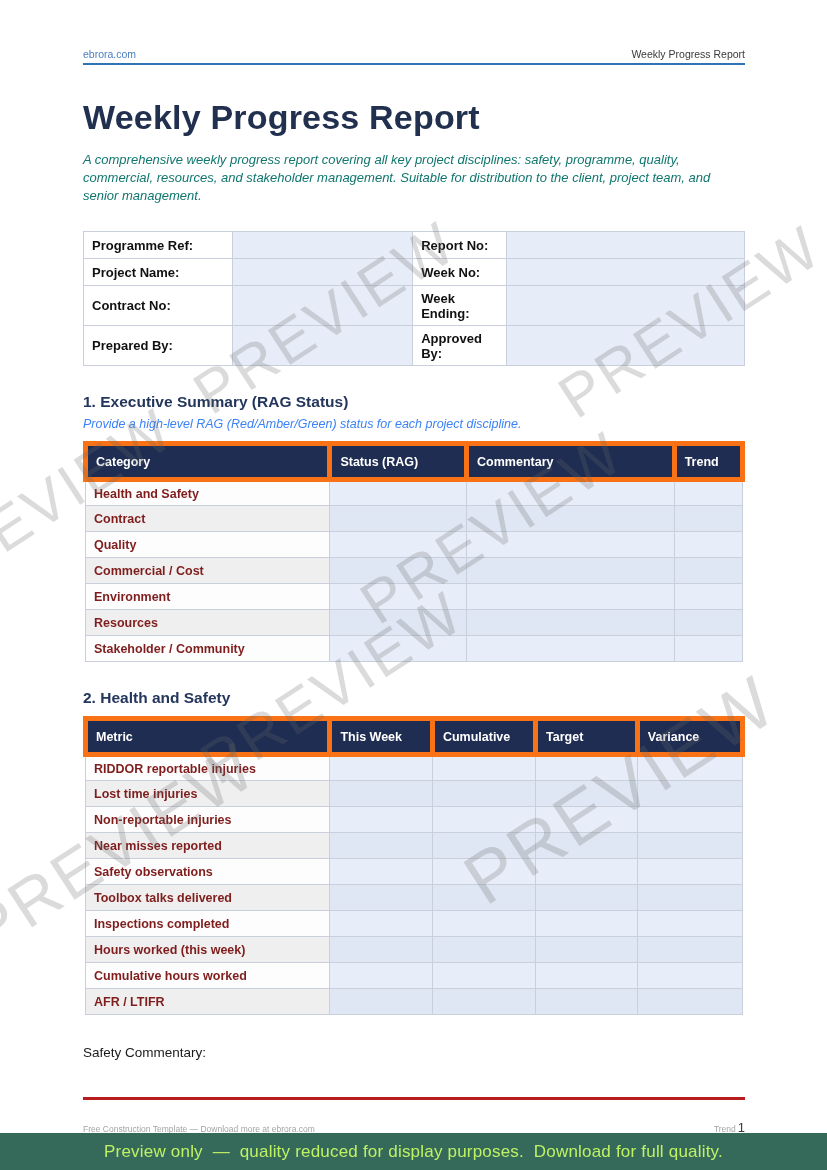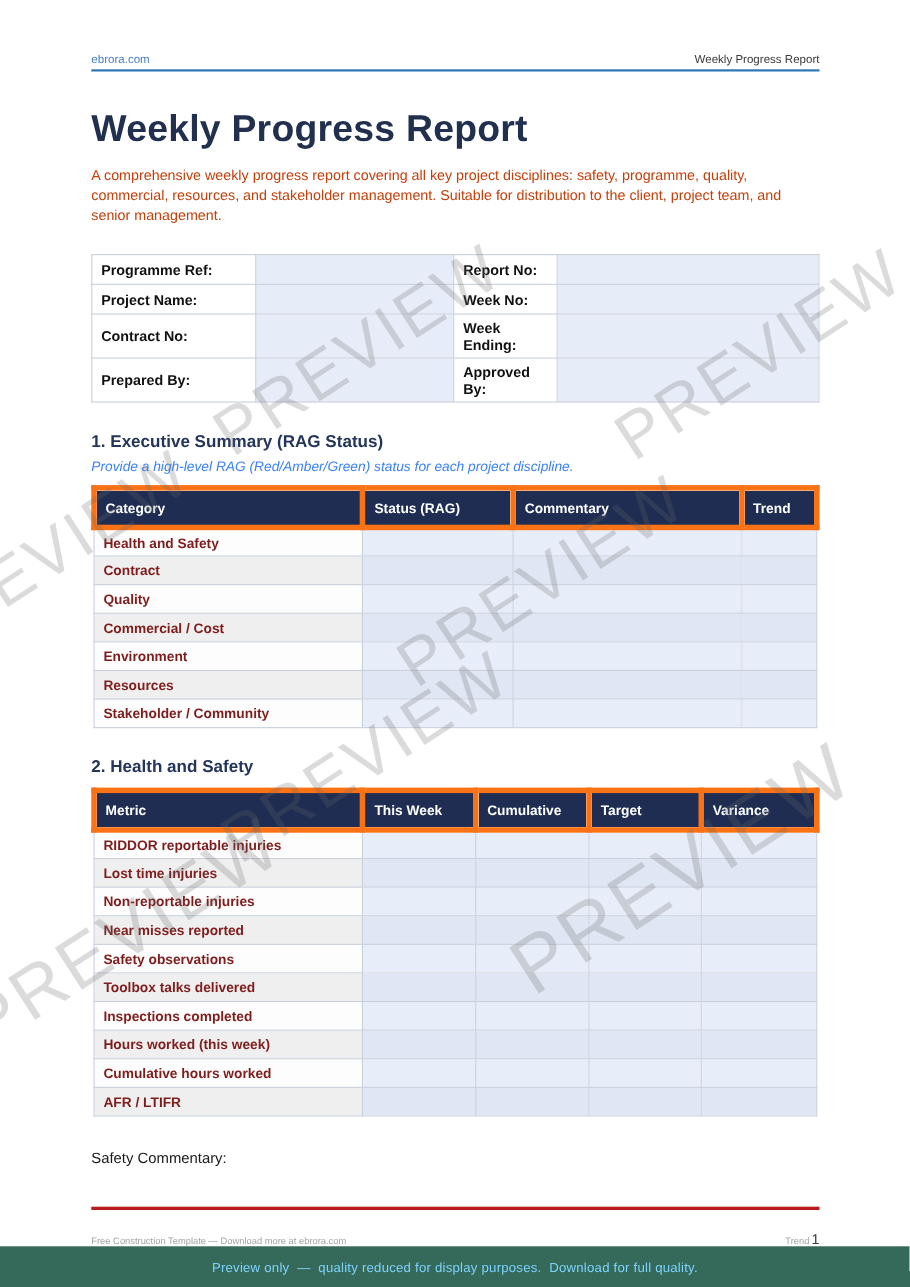--- a/index.html
+++ b/index.html
@@ -16,21 +16,21 @@
     font-size:10.5px;
   }
   .site-link{color:#4a7fc1;text-decoration:none;cursor:pointer;}
   .hdr-right{color:#3a3a3a;}
   
   h1.doc-title{
     margin:32px 0 0 0;font-size:34px;line-height:40px;font-weight:700;
     color:#22304f;letter-spacing:0.2px;
   }
   p.intro{
-    margin:14px 0 0 0;color:#c2410c;
+    margin:14px 0 0 0;font-style:italic;color:#0f766e;
     font-size:13px;line-height:18px;
   }
   
   table{border-collapse:collapse;width:662px;table-layout:fixed;}
   td,th{border:1px solid #c9d0dc;box-sizing:border-box;overflow:hidden;}
   
   table.doc-info{margin-top:26px;}
   table.doc-info td{padding:3px 8px;font-size:13px;vertical-align:middle;}
   table.doc-info td.lbl{font-weight:700;color:#111;background:#ffffff;}
   table.doc-info td.val{background:#e6ecf8;}
@@ -67,21 +67,21 @@
     display:flex;justify-content:space-between;align-items:baseline;
   }
   .foot-left{font-size:8.5px;color:#a3a3a3;}
   .foot-page{font-size:8.5px;color:#a3a3a3;}
   .foot-pagenum{font-size:13px;color:#3a3a3a;margin-left:2px;}
   
   .banner{
     position:absolute;left:0;top:1133px;width:827px;height:37px;
     background:#35695a;display:flex;align-items:center;justify-content:center;
   }
-  .banner span{color:#7dd3fc;font-size:12px;white-space:pre;letter-spacing:0.2px;}
+  .banner span{color:#bef264;font-size:17px;white-space:pre;letter-spacing:0.2px;}
   
   .wm{
     position:absolute;z-index:6;pointer-events:none;white-space:nowrap;
     color:rgba(105,105,105,0.24);font-weight:400;letter-spacing:3px;
     transform:translate(-50%,-50%) rotate(-33deg);
   }
   .wm1{left:325px;top:318px;font-size:60px;}
   .wm2{left:690px;top:322px;font-size:60px;}
   .wm3{left:492px;top:528px;font-size:60px;}
   .wm4{left:332px;top:688px;font-size:60px;}

